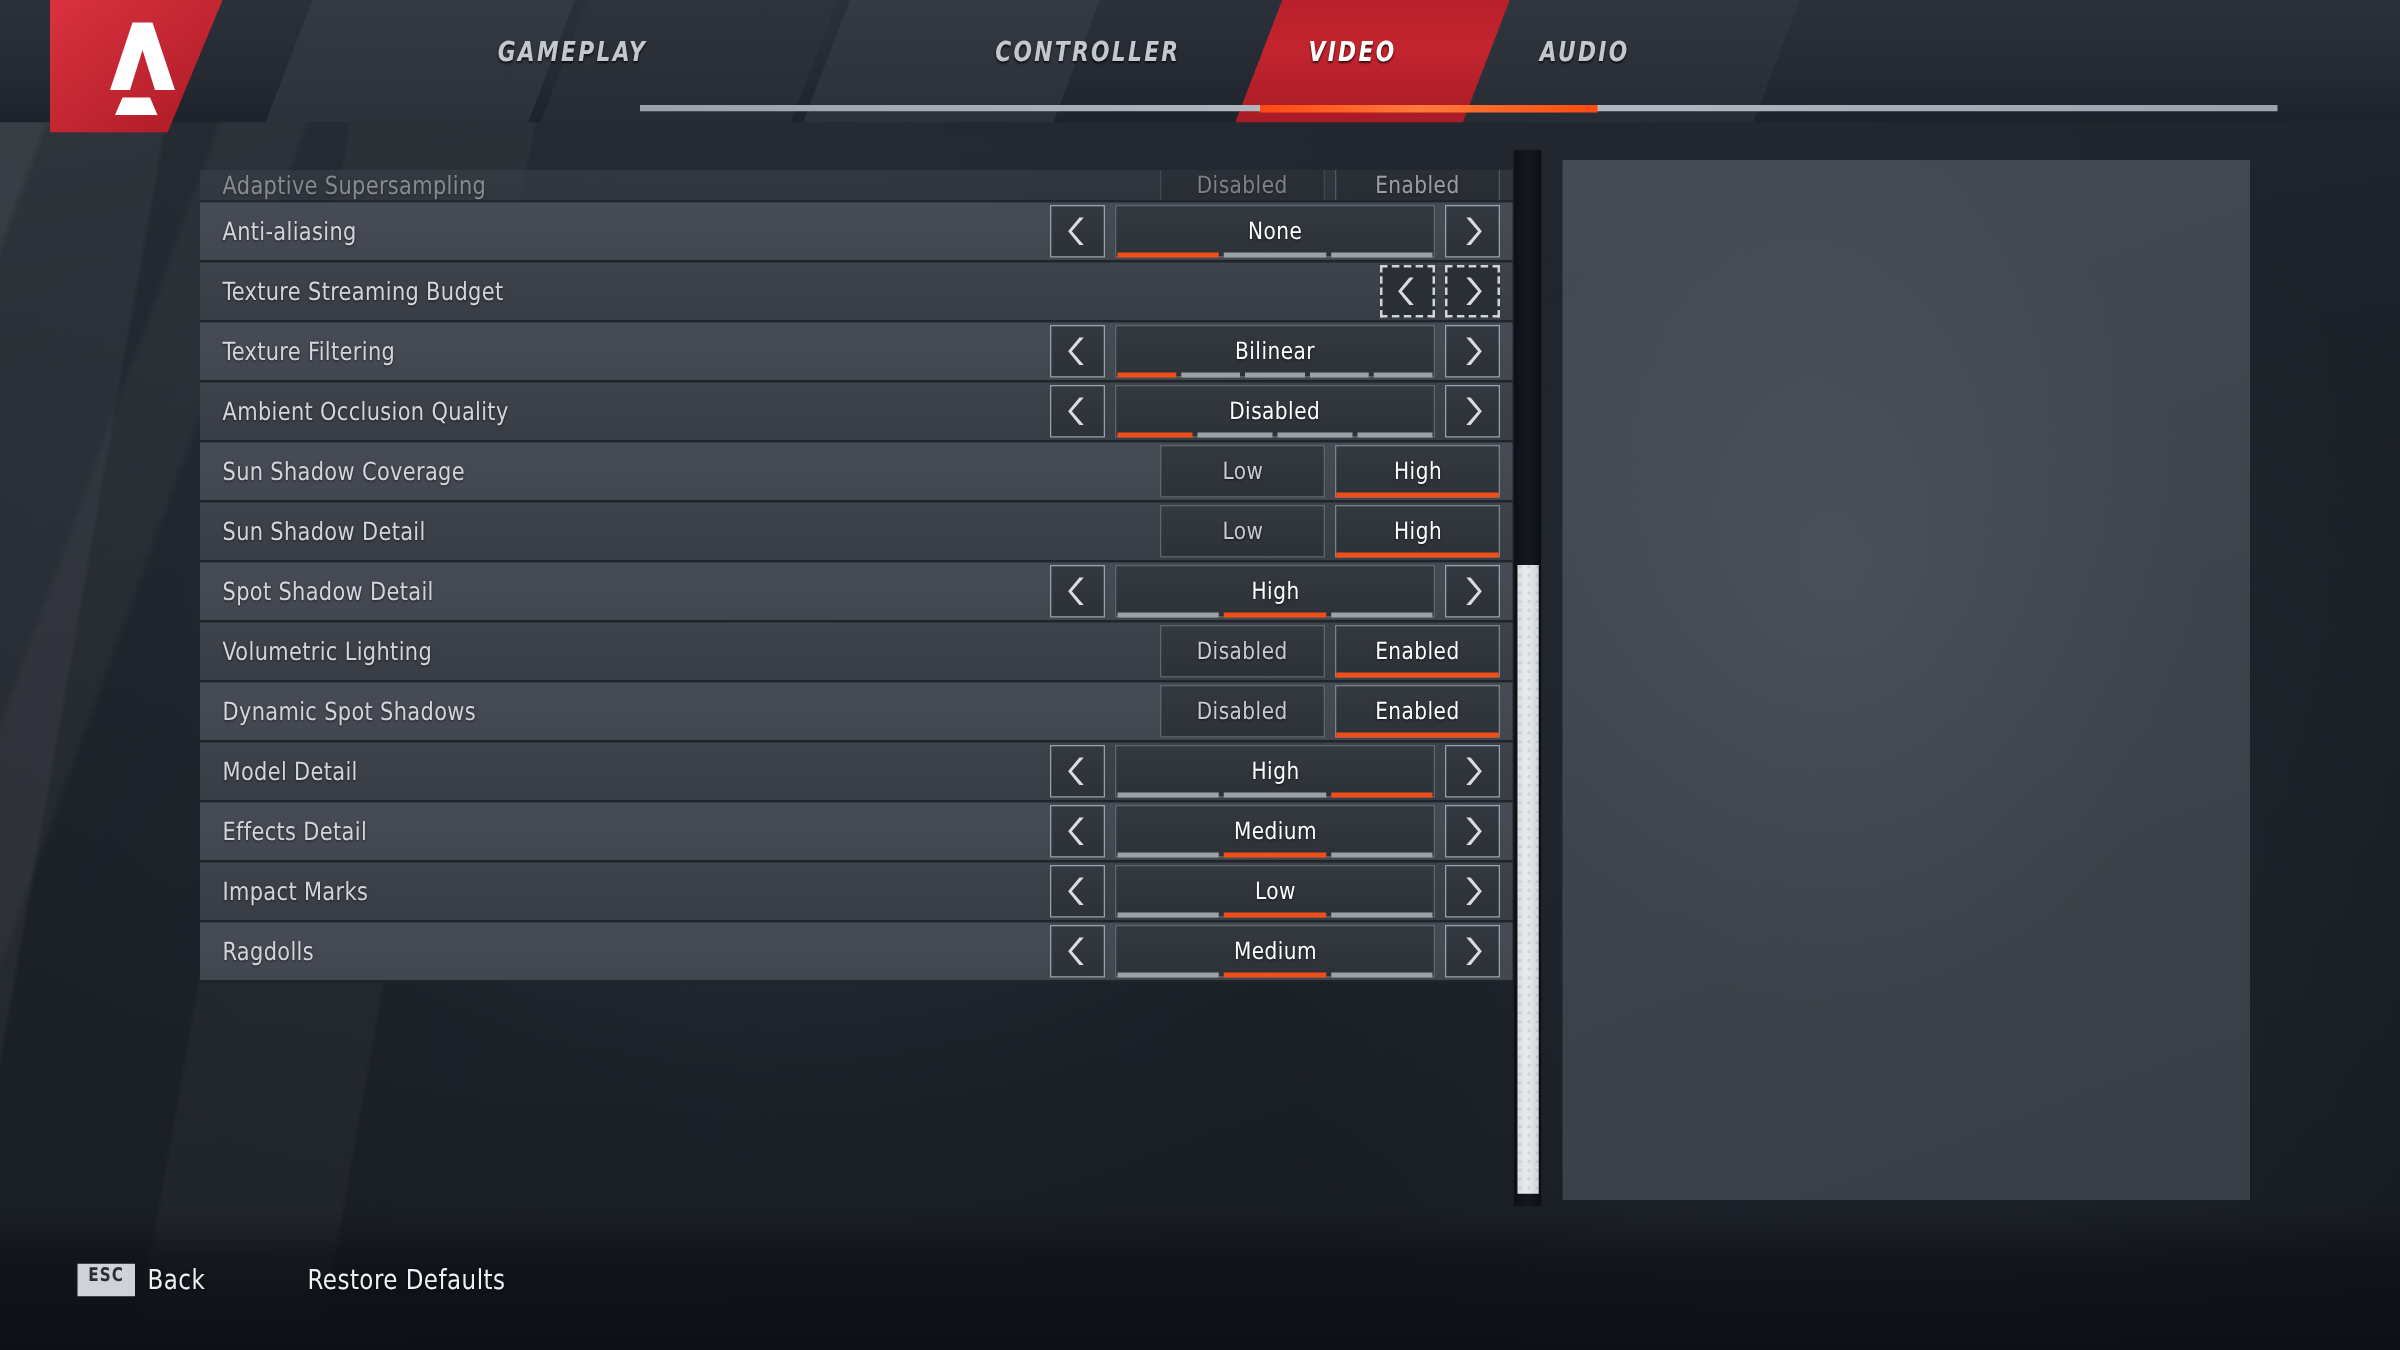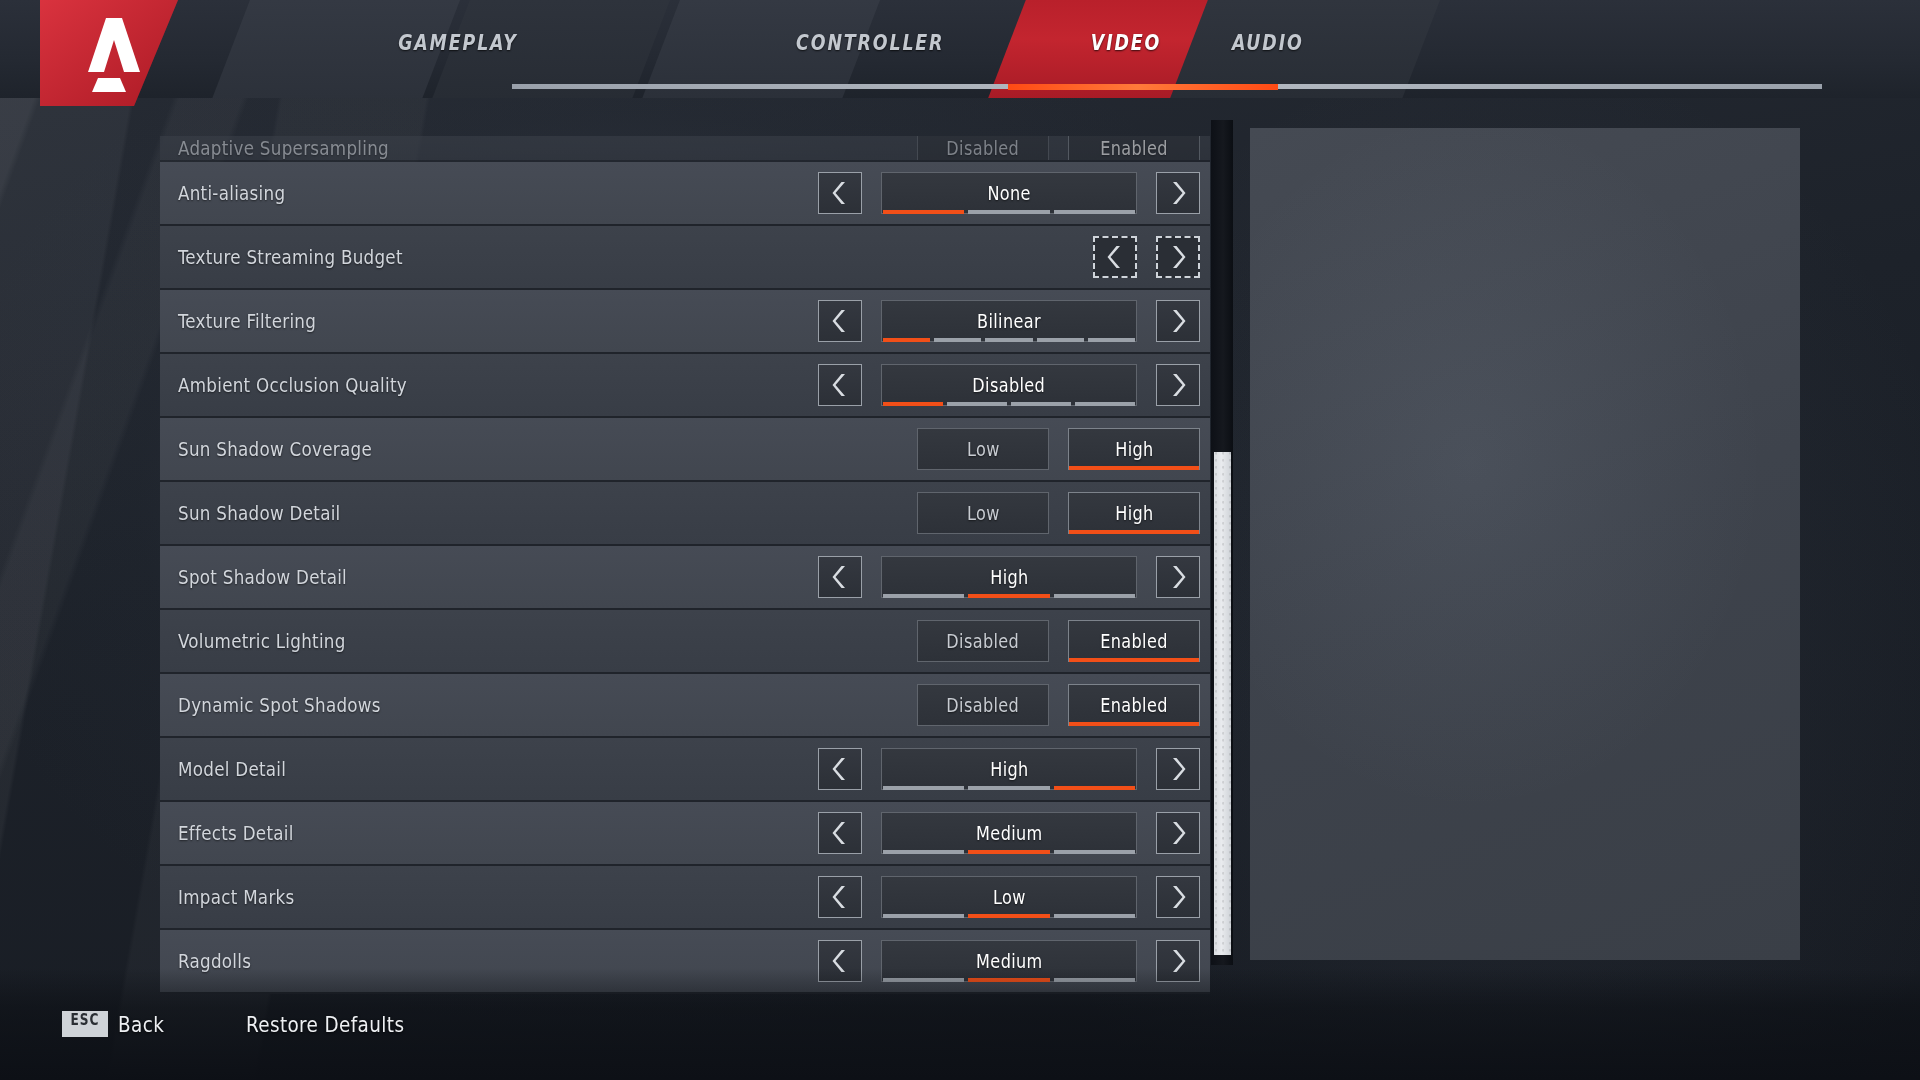--- a/index.html
+++ b/index.html
@@ -73,37 +73,37 @@
     position:absolute; top:0; left:40px; width:138px; height:106px;
     z-index:10;
   }
 
   
   #panel {
     position:absolute; left:160px; top:120px; width:1068px; height:845px;
     z-index:4;
   }
   .row {
-    position:relative; width:1050px; height:64px;
+    position:relative; width:1050px; height:48px;
     display:flex; align-items:center;
     border-bottom:2px solid #20242b;
   }
   .row.odd  { background:linear-gradient(180deg,#3d424b 0%, #383d46 100%); }
   .row.even { background:linear-gradient(180deg,#464b55 0%, #41464f 100%); }
   .row.clipped { height:26px; overflow:hidden; opacity:0.55;margin-top:16px; }
   .row-label {
     font-size:20px; color:#d2d6dc; letter-spacing:0.3px;
     margin-left:18px; white-space:nowrap;
     font-family:"DejaVu Sans Condensed","Liberation Sans", sans-serif;
     transform:scaleX(0.93); transform-origin:left center;
     text-shadow:0 1px 2px rgba(0,0,0,0.55);
   }
   .row-ctrl {
     position:absolute; right:10px; top:50%; transform:translateY(-50%);
-    display:flex; gap:19px;
+    display:flex; gap:8px;
   }
 
   
   .arrow-btn {
     width:44px; height:42px;
     background:linear-gradient(180deg,#343840 0%,#2c3037 100%);
     border:1px solid #9aa0a8;
     display:flex; align-items:center; justify-content:center;
     cursor:pointer; flex:0 0 auto;
   }
@@ -212,21 +212,21 @@
   <div id="video-highlight"></div>
   <div id="nav-underline"></div>
   <div id="video-highlight-bar"></div>
 
   <div class="nav-tab" style="left:368px;width:180px;">
     <span class="lbl">GAMEPLAY</span>
   </div>
   <div class="nav-tab" style="left:768px;width:205px;">
     <span class="lbl">CONTROLLER</span>
   </div>
-  <div class="nav-tab active" style="left:1048px;width:155px;">
+  <div class="nav-tab active" style="left:1004px;width:155px;">
     <span class="lbl">VIDEO</span>
   </div>
   <div class="nav-tab" style="left:1190px;width:155px;">
     <span class="lbl">AUDIO</span>
   </div>
 </div>
 
 <div id="logo">
   <svg width="138" height="106" viewBox="0 0 138 106">
     <path d="M0 0 H138 L94 106 H0 Z" fill="#c5202c"></path>

